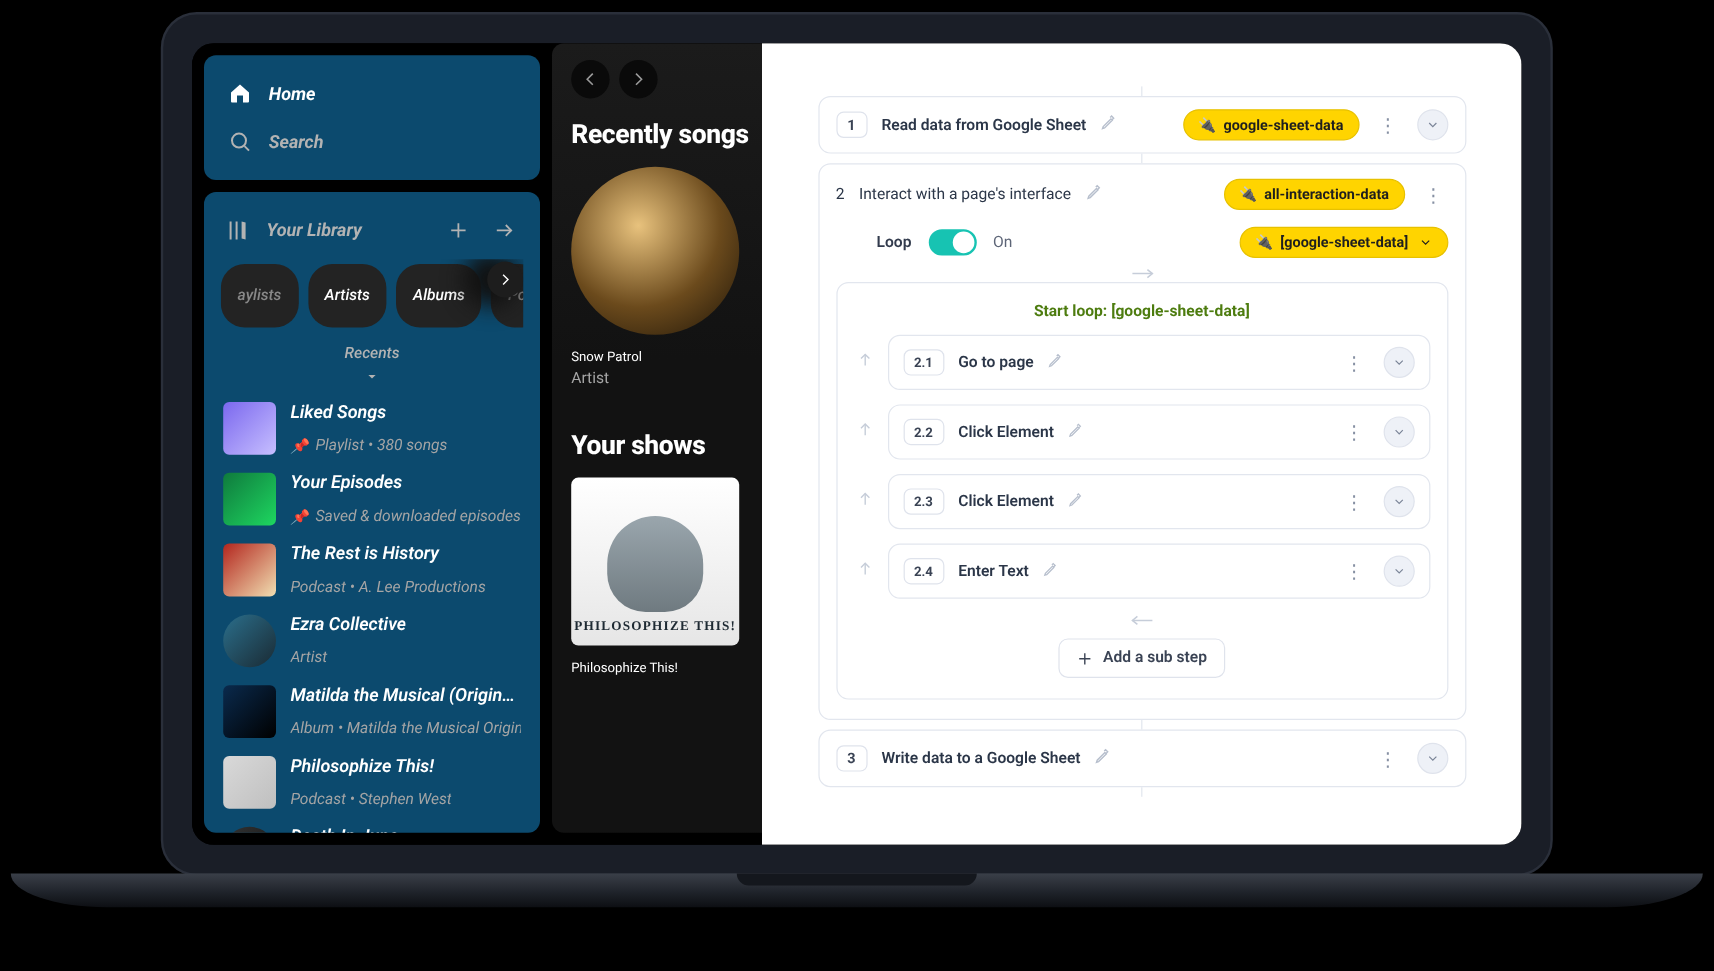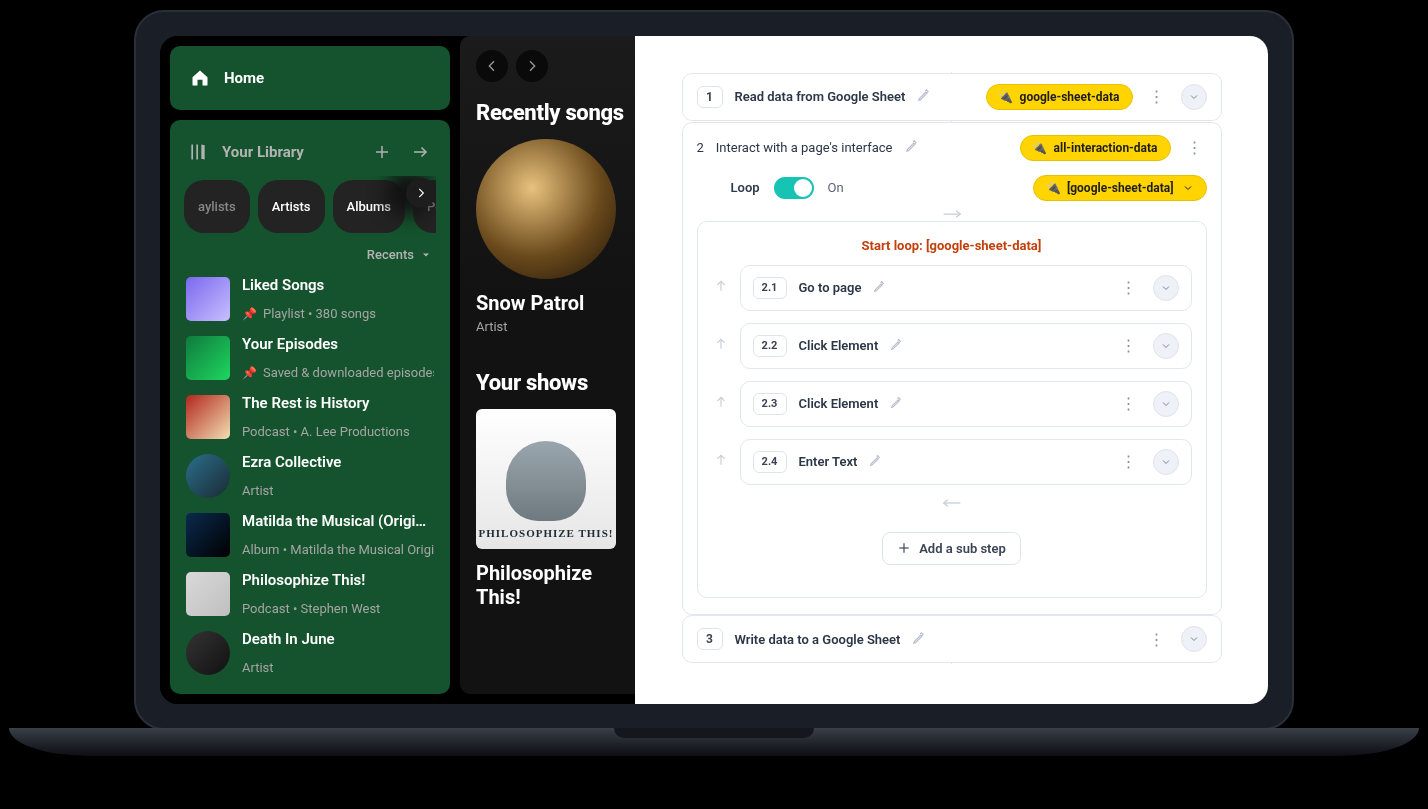--- a/index.html
+++ b/index.html
@@ -55,23 +55,24 @@
     position: relative;
   }
   .sidebar {
     width: 300px;
     padding: 10px;
     display: flex;
     flex-direction: column;
     gap: 10px;
   }
   .card {
-    background: #14532d;
+    background: #0c4a6e;
     border-radius: 10px;
     padding: 12px 14px;
+    font-style: italic;
   }
   .nav-item {
     display: flex; align-items: center; gap: 14px;
     padding: 10px 6px;
     color: #b3b3b3; font-weight: 700; font-size: 15px;
     cursor: pointer;
   }
   .nav-item.active { color: #fff; }
   .nav-icon { width: 20px; height: 20px; }
 
@@ -94,20 +95,21 @@
     background:#1d1d1d; border-radius:50%;
     display:flex;align-items:center;justify-content:center;
     color:#fff; cursor:pointer;
     box-shadow: -12px 0 18px 8px #121212;
   }
 
   .recents {
     display:flex; justify-content:flex-end; align-items:center;
     color:#b3b3b3; font-size:13px; font-weight:500; gap:6px;
     padding: 6px 4px 10px;
+    flex-direction: column;
   }
 
   .lib-list { display:flex; flex-direction:column; gap:6px; }
   .lib-item { display:flex; gap:12px; align-items:center; padding:4px 2px; cursor:pointer; }
   .thumb { width:44px; height:44px; border-radius:5px; flex-shrink:0; }
   .lib-item .meta { display:flex; flex-direction:column; gap:12px; overflow:hidden; }
   .lib-item .title { color:#fff; font-size:15px; font-weight:600; white-space:nowrap; overflow:hidden; text-overflow:ellipsis; }
   .lib-item .sub   { color:#a5a5a5; font-size:13px; white-space:nowrap; overflow:hidden; text-overflow:ellipsis; display:flex; align-items:center; gap:6px;}
   .pin { color:#1ed760; font-size:12px; }
 
@@ -118,21 +120,21 @@
     background: linear-gradient(180deg, #1b1b1b, #121212 40%);
     border-radius: 10px; height:100%; padding: 14px 16px;
     position:relative; overflow:hidden;
   }
   .nav-arrows { display:flex; gap:8px; margin-bottom:18px; }
   .nav-circle { width:32px;height:32px;border-radius:50%;background:#0a0a0a;display:flex;align-items:center;justify-content:center;color:#9a9a9a;cursor:pointer; }
   .section-h { color:#fff; font-size:22px; font-weight:800; margin-bottom:14px; letter-spacing:-0.3px;}
   .tile { width:160px; }
   .tile .art { width:140px;height:140px;border-radius:50%; background:#333; margin-bottom:12px; }
   .tile .art.square { border-radius:6px; width:140px; height:140px; background:#e6e6e6; }
-  .tile .t1 { color:#fff; font-weight:700; font-size:20px; }
+  .tile .t1 { color:#fff; font-weight:400; font-size:11px; }
   .tile .t2 { color:#a5a5a5; font-size:13px; margin-top:4px; }
 
   
   .right-app {
     flex:1; background:#fff; height:100%; position:relative; overflow:hidden;
     color:#2b3648; font-size:13px;
   }
   .flow {
     position:absolute; inset:0; padding: 36px 50px 40px;
     display:flex; flex-direction:column; align-items:center;
@@ -198,37 +200,37 @@
     margin-top:10px; padding: 16px 14px;
     position:relative;
   }
   .loop-arrow-top {
     position:absolute; left:50%; top:-14px; transform:translateX(-50%);
     color:#c6cdd9;
   }
   .loop-arrow-bottom {
     color:#c6cdd9; margin: 10px auto 4px; width:20px;
   }
-  .loop-title { text-align:center; font-weight:700; color:#c2410c; margin-bottom:12px; }
+  .loop-title { text-align:center; font-weight:700; color:#4d7c0f; margin-bottom:12px; }
 
   .sub-row { display:flex; align-items:center; gap:10px; margin-bottom:12px; }
   .sub-row .up { color:#c6cdd9; width:18px; text-align:center; cursor:pointer;}
   .substep {
     flex:1; border:1px solid #e2e6ee; border-radius:10px; background:#fff;
     padding:9px 12px; display:flex; align-items:center; gap:12px;
   }
   .substep .snum {
     min-width:34px; height:22px; padding:0 6px;
     border:1px solid #dfe3ec; border-radius:6px;
     display:flex;align-items:center;justify-content:center;
     font-weight:700; font-size:11px; color:#3a4354;
   }
 
   .add-sub {
-    margin: 16px auto; display:flex; gap:8px; align-items:center;
+    margin: 1px auto; display:flex; gap:8px; align-items:center;
     border:1px solid #dfe3ec; border-radius:8px; padding:8px 14px;
     font-weight:600; color:#3a4354; cursor:pointer; background:#fff;
   }
 
   .add-step {
     margin-top:0; background:#17c3b2; color:#fff;
     border:none; border-radius:8px; padding:10px 20px;
     font-weight:700; font-size:14px; display:flex; gap:10px; align-items:center; cursor:pointer;
   }
 
@@ -242,20 +244,27 @@
 
       <div class="left-app">
         <div class="sidebar">
 
           <div class="card">
             <div class="nav-item active">
               <svg class="nav-icon" viewBox="0 0 24 24" fill="currentColor">
                   <path d="M3 11 12 3l9 8v9a1 1 0 0 1-1 1h-5v-7H9v7H4a1 1 0 0 1-1-1z"></path>
                 </svg>
               <span>Home</span>
+            </div>
+            <div class="nav-item">
+              <svg class="nav-icon" viewBox="0 0 24 24" fill="none" stroke="currentColor" stroke-width="2">
+                  <circle cx="11" cy="11" r="7"></circle>
+                  <line x1="21" y1="21" x2="16.5" y2="16.5"></line>
+                </svg>
+              <span>Search</span>
             </div>
           </div>
 
           <div class="card" style="flex:1; overflow:hidden;">
             <div class="lib-header">
               <svg class="nav-icon" viewBox="0 0 24 24" fill="currentColor">
                   <path d="M4 3h2v18H4zM10 3h2v18h-2zM16 3l4 1v17l-4-1z"></path>
                 </svg>
               <span class="grow">Your Library</span>
               <span class="icon-btn">

